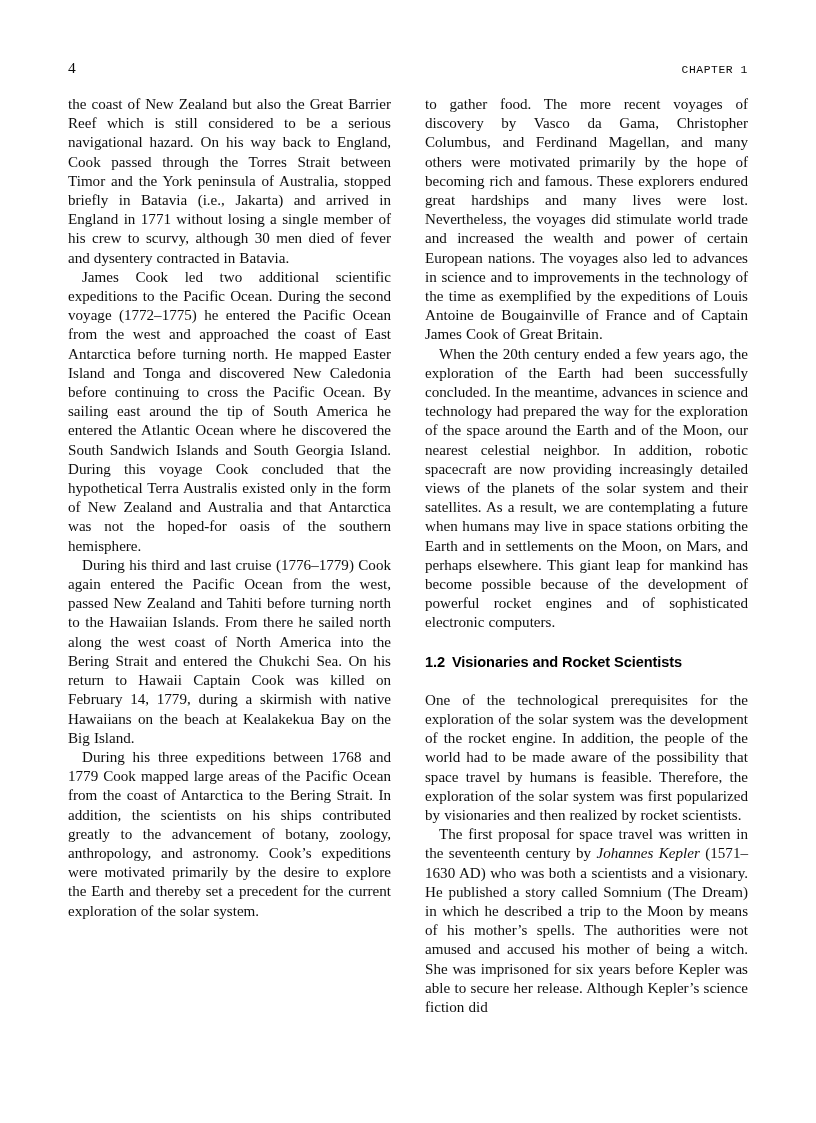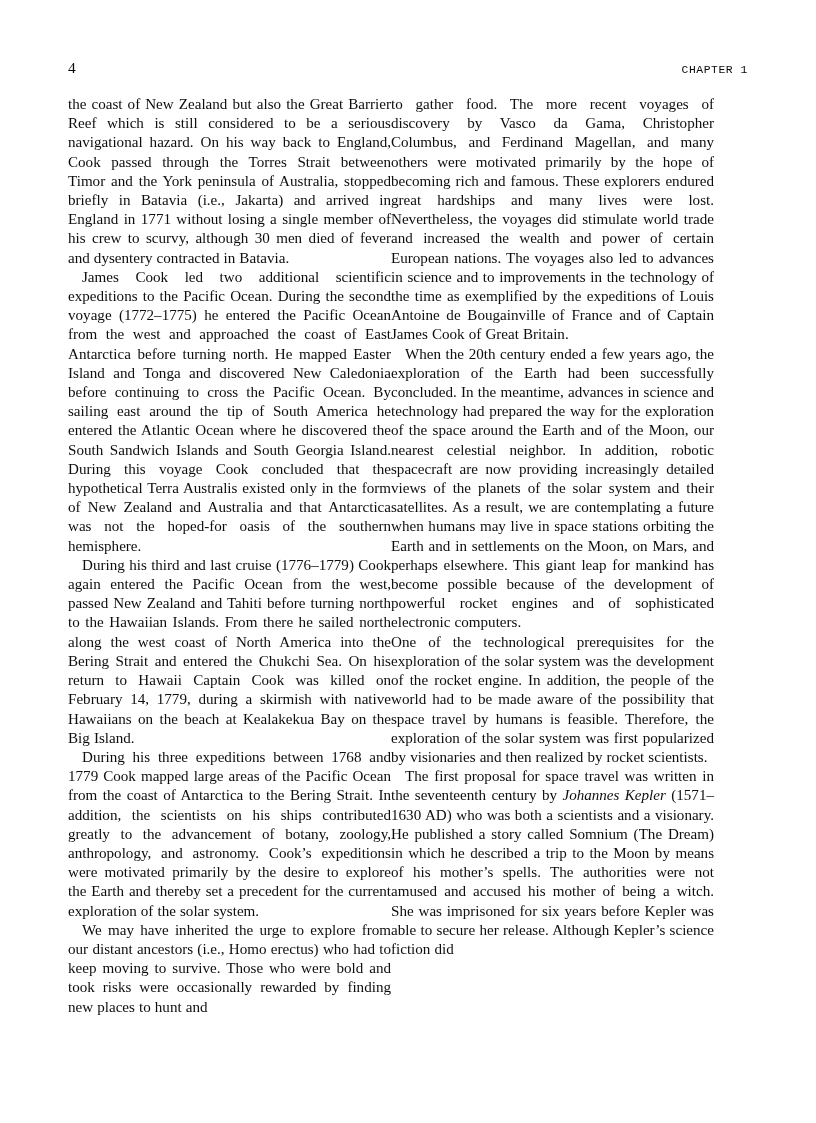--- a/index.html
+++ b/index.html
@@ -49,20 +49,21 @@
   }
 
   
   .body-area {
     position: absolute;
     left: 68px;
     top: 95px;
     width: 680px;
     height: 945px;
     display: flex;
+    gap: 34px;
     align-items: flex-start;
   }
   .column {
     width: 323px;
     flex: 0 0 323px;
   }
 
   p.para {
     margin: 0;
     font-size: 15.1px;
@@ -110,27 +111,29 @@
     <span class="chapter-label">CHAPTER 1</span>
   </div>
 
   <div class="body-area">
 
     <div class="column">
       <p class="para no-indent">the coast of New Zealand but also the Great Barrier Reef which is still considered to be a serious navigational hazard. On his way back to England, Cook passed through the Torres Strait between Timor and the York peninsula of Australia, stopped briefly in Batavia (i.e., Jakarta) and arrived in England in 1771 without losing a single member of his crew to scurvy, although 30 men died of fever and dysentery contracted in Batavia.</p>
       <p class="para">James Cook led two additional scientific expeditions to the Pacific Ocean. During the second voyage (1772–1775) he entered the Pacific Ocean from the west and approached the coast of East Antarctica before turning north. He mapped Easter Island and Tonga and discovered New Caledonia before continuing to cross the Pacific Ocean. By sailing east around the tip of South America he entered the Atlantic Ocean where he discovered the South Sandwich Islands and South Georgia Island. During this voyage Cook concluded that the hypothetical Terra Australis existed only in the form of New Zealand and Australia and that Antarctica was not the hoped-for oasis of the southern hemisphere.</p>
       <p class="para">During his third and last cruise (1776–1779) Cook again entered the Pacific Ocean from the west, passed New Zealand and Tahiti before turning north to the Hawaiian Islands. From there he sailed north along the west coast of North America into the Bering Strait and entered the Chukchi Sea. On his return to Hawaii Captain Cook was killed on February 14, 1779, during a skirmish with native Hawaiians on the beach at Kealakekua Bay on the Big Island.</p>
       <p class="para">During his three expeditions between 1768 and 1779 Cook mapped large areas of the Pacific Ocean from the coast of Antarctica to the Bering Strait. In addition, the scientists on his ships contributed greatly to the advancement of botany, zoology, anthropology, and astronomy. Cook’s expeditions were motivated primarily by the desire to explore the Earth and thereby set a precedent for the current exploration of the solar system.</p>
-      <p class="para">We may have inherited the urge to explore from our distant ancestors (i.e., Homo erectus) who had to keep moving to survive. Those who were bold and took risks were occasionally rewarded by finding new places to hunt and</p>
     </div>
 
     <div class="column">
       <p class="para no-indent">to gather food. The more recent voyages of discovery by Vasco da Gama, Christopher Columbus, and Ferdinand Magellan, and many others were motivated primarily by the hope of becoming rich and famous. These explorers endured great hardships and many lives were lost. Nevertheless, the voyages did stimulate world trade and increased the wealth and power of certain European nations. The voyages also led to advances in science and to improvements in the technology of the time as exemplified by the expeditions of Louis Antoine de Bougainville of France and of Captain James Cook of Great Britain.</p>
       <p class="para">When the 20th century ended a few years ago, the exploration of the Earth had been successfully concluded. In the meantime, advances in science and technology had prepared the way for the exploration of the space around the Earth and of the Moon, our nearest celestial neighbor. In addition, robotic spacecraft are now providing increasingly detailed views of the planets of the solar system and their satellites. As a result, we are contemplating a future when humans may live in space stations orbiting the Earth and in settlements on the Moon, on Mars, and perhaps elsewhere. This giant leap for mankind has become possible because of the development of powerful rocket engines and of sophisticated electronic computers.</p>
 
+      <div class="heading-block">
+        <h2 class="section-heading"><span class="secnum">1.2</span><span>Visionaries and Rocket Scientists</span></h2>
+      </div>
 
       <p class="para no-indent">One of the technological prerequisites for the exploration of the solar system was the development of the rocket engine. In addition, the people of the world had to be made aware of the possibility that space travel by humans is feasible. Therefore, the exploration of the solar system was first popularized by visionaries and then realized by rocket scientists.</p>
 
       <p class="para"><span>The first proposal for space travel was written in the seventeenth century by </span><i>Johannes Kepler</i><span> (1571–1630 AD) who was both a scientists and a visionary. He published a story called Somnium (The Dream) in which he described a trip to the Moon by means of his mother’s spells. The authorities were not amused and accused his mother of being a witch. She was imprisoned for six years before Kepler was able to secure her release. Although Kepler’s science fiction did</span></p>
     </div>
 
   </div>
 </div>
 
 </body></html>

